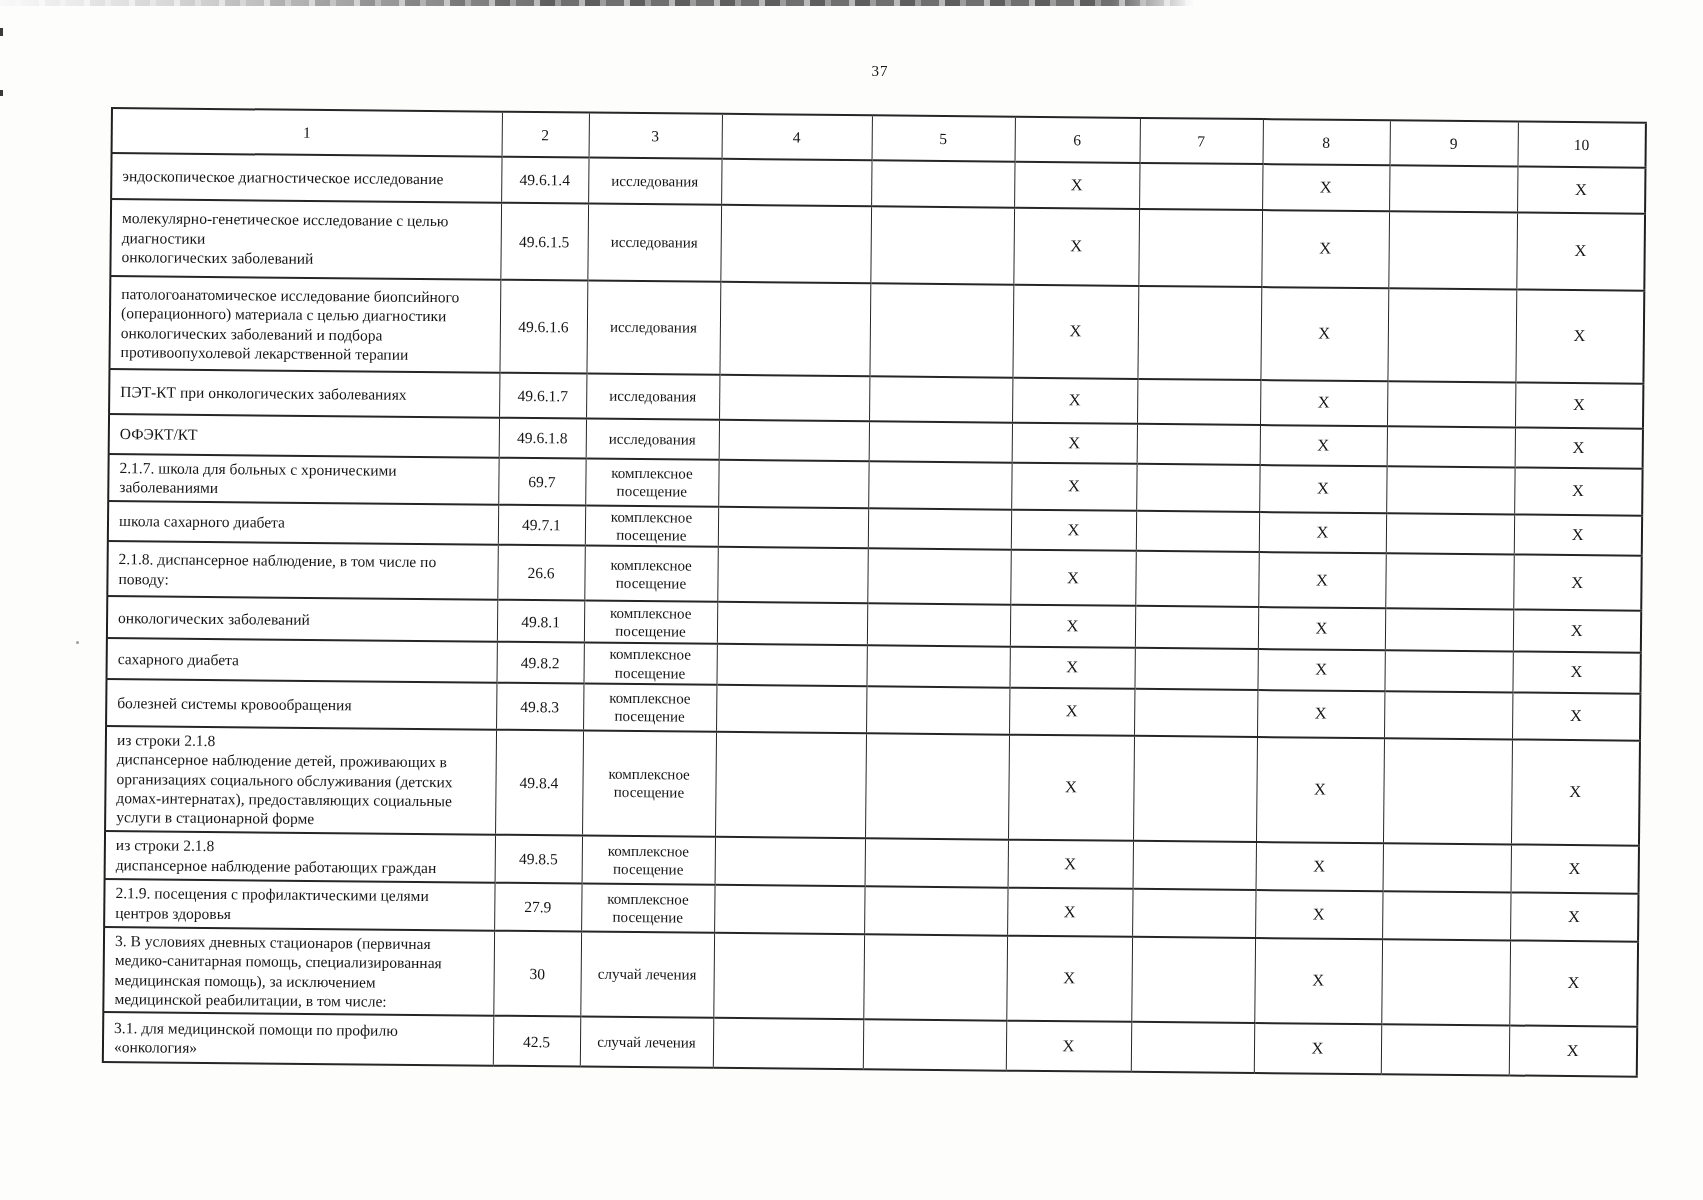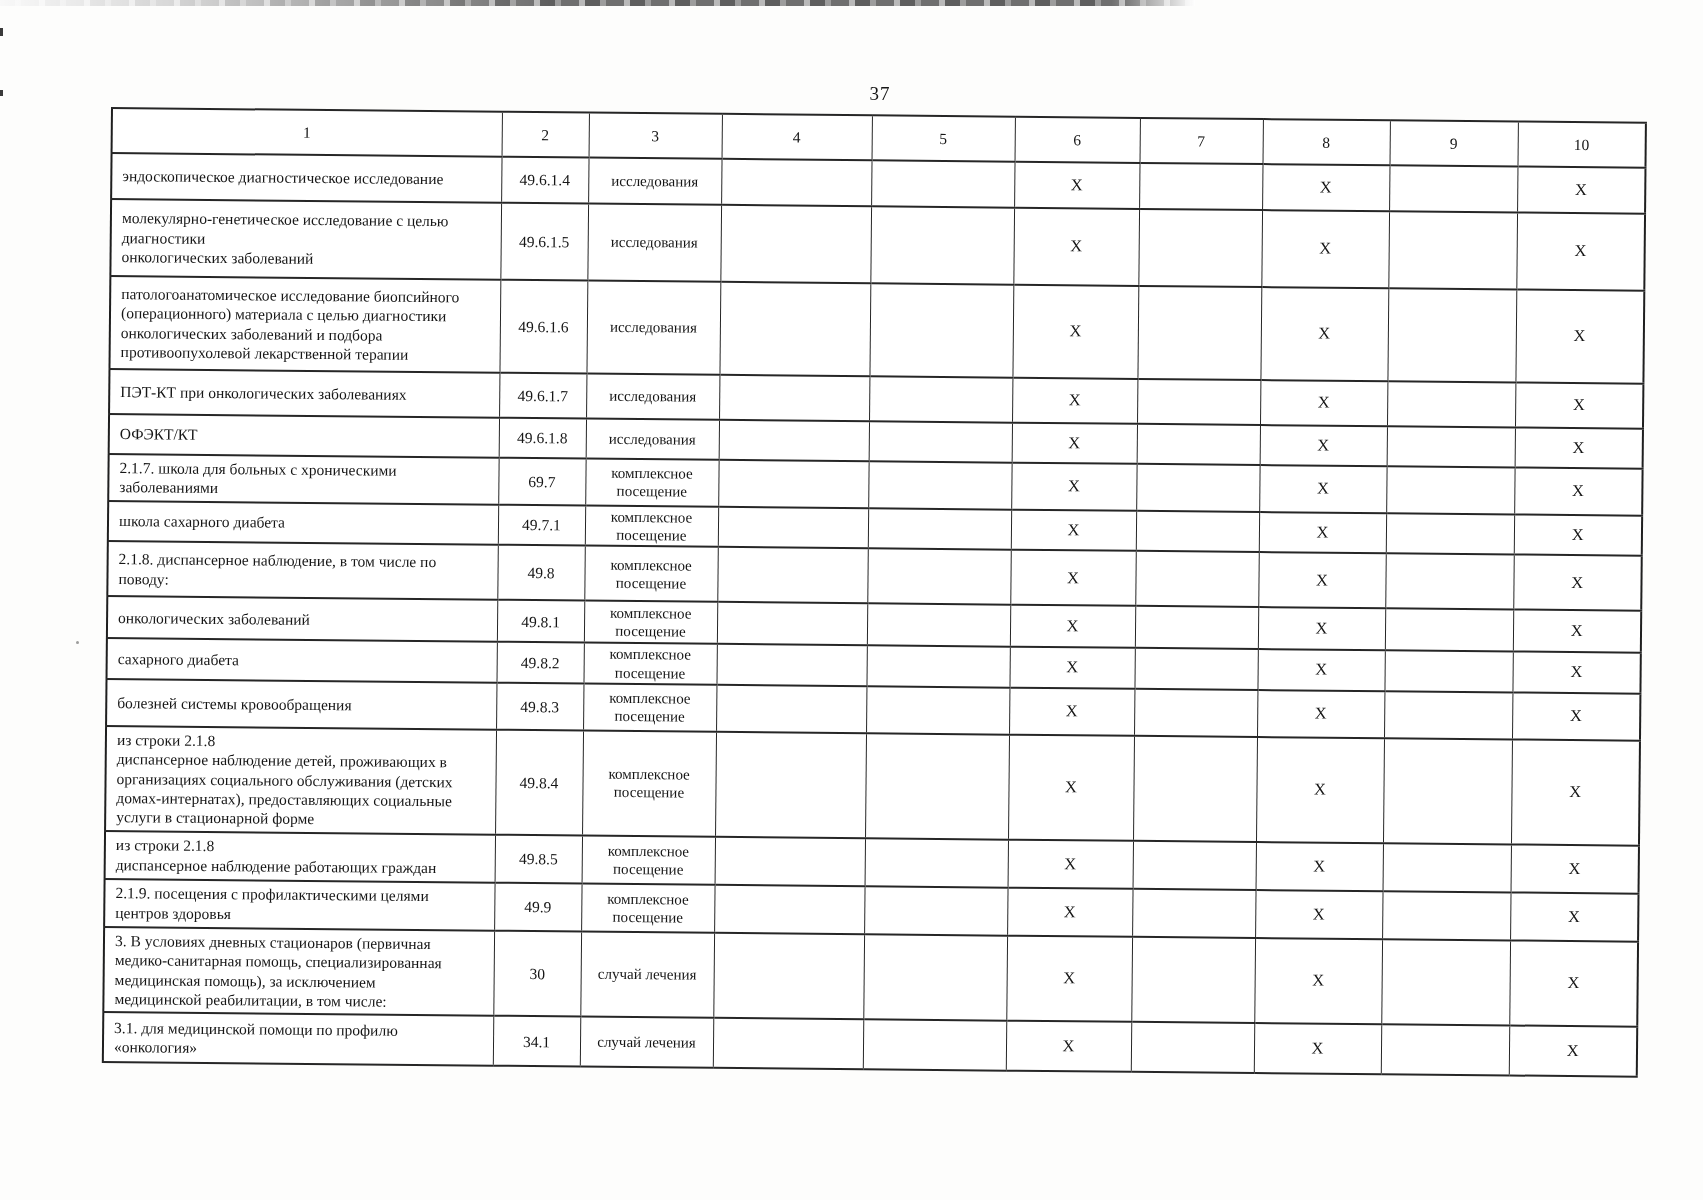--- a/index.html
+++ b/index.html
@@ -24,21 +24,21 @@
         rgba(255,255,255,0) 93%, rgba(255,255,255,1) 100%),
       repeating-linear-gradient(90deg,
         #5e5e5e 0 15px, #9c9c9c 15px 21px,
         #6f6f6f 21px 39px, #b9b9b9 39px 45px);
   }
   .edge-tick { position: absolute; left: 0; width: 3px; background: #3a3a3a; }
   .speck { position: absolute; background: #4d4d4d; border-radius: 50%; opacity: .55; }
 
   .page-number {
     position: absolute; top: 63px; left: 850px; width: 60px;
-    text-align: center; font-size: 19px; letter-spacing: 1px; margin-top: 20px;
+    text-align: center; font-size: 15px; letter-spacing: 1px;
   }
 
   .table-wrap {
     position: absolute; left: 111px; top: 107px;
     transform: rotate(.55deg); transform-origin: 0 0;
   }
   table {
     border-collapse: collapse; table-layout: fixed;
     background: #fff;
     border: 2.4px solid #1f1f1f;
@@ -186,21 +186,21 @@
             <td class="mark"></td>
             <td class="mark">X</td>
             <td class="mark"></td>
             <td class="mark">X</td>
             <td class="mark"></td>
             <td class="mark">X</td>
           </tr>
           <tr style="height: 55px;">
             <td class="c1">2.1.8. диспансерное наблюдение, в том числе по
 поводу:</td>
-            <td class="code">49.8</td>
+            <td class="code">26.6</td>
             <td class="unit">комплексное посещение</td>
             <td class="mark"></td>
             <td class="mark"></td>
             <td class="mark">X</td>
             <td class="mark"></td>
             <td class="mark">X</td>
             <td class="mark"></td>
             <td class="mark">X</td>
           </tr>
           <tr style="height: 42px;">
@@ -264,21 +264,21 @@
             <td class="mark"></td>
             <td class="mark">X</td>
             <td class="mark"></td>
             <td class="mark">X</td>
             <td class="mark"></td>
             <td class="mark">X</td>
           </tr>
           <tr style="height: 48px;">
             <td class="c1">2.1.9. посещения с профилактическими целями
 центров здоровья</td>
-            <td class="code">49.9</td>
+            <td class="code">27.9</td>
             <td class="unit">комплексное посещение</td>
             <td class="mark"></td>
             <td class="mark"></td>
             <td class="mark">X</td>
             <td class="mark"></td>
             <td class="mark">X</td>
             <td class="mark"></td>
             <td class="mark">X</td>
           </tr>
           <tr style="height: 80px;">
@@ -292,21 +292,21 @@
             <td class="mark"></td>
             <td class="mark">X</td>
             <td class="mark"></td>
             <td class="mark">X</td>
             <td class="mark"></td>
             <td class="mark">X</td>
           </tr>
           <tr style="height: 50px;">
             <td class="c1">3.1. для медицинской помощи по профилю
 «онкология»</td>
-            <td class="code">34.1</td>
+            <td class="code">42.5</td>
             <td class="unit">случай лечения</td>
             <td class="mark"></td>
             <td class="mark"></td>
             <td class="mark">X</td>
             <td class="mark"></td>
             <td class="mark">X</td>
             <td class="mark"></td>
             <td class="mark">X</td>
           </tr>
         </tbody>

